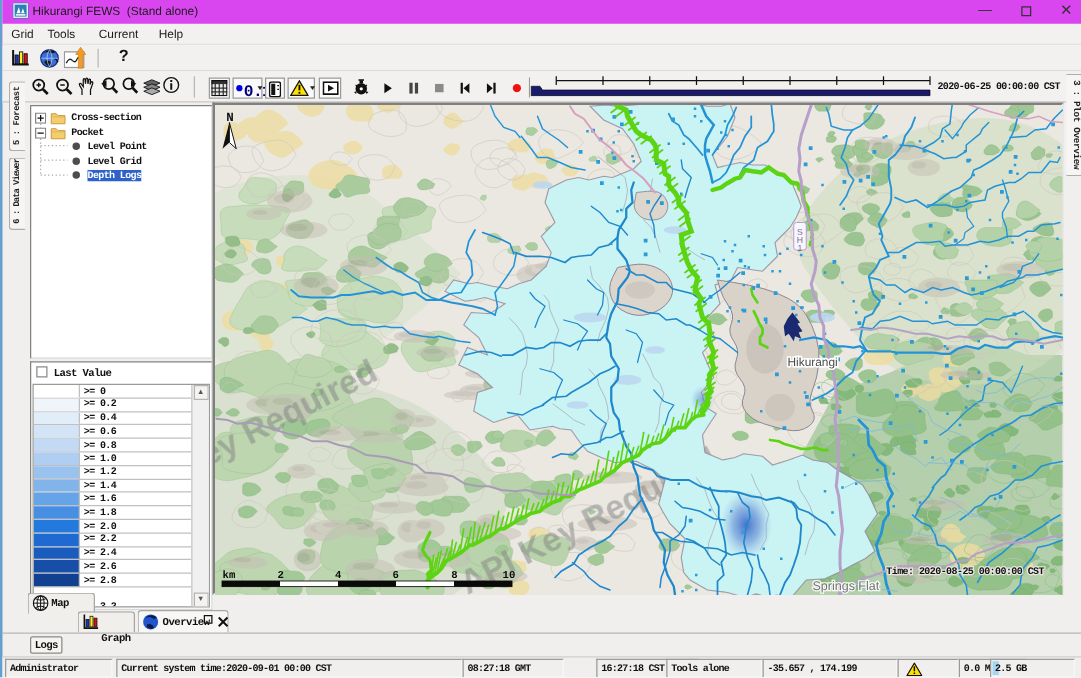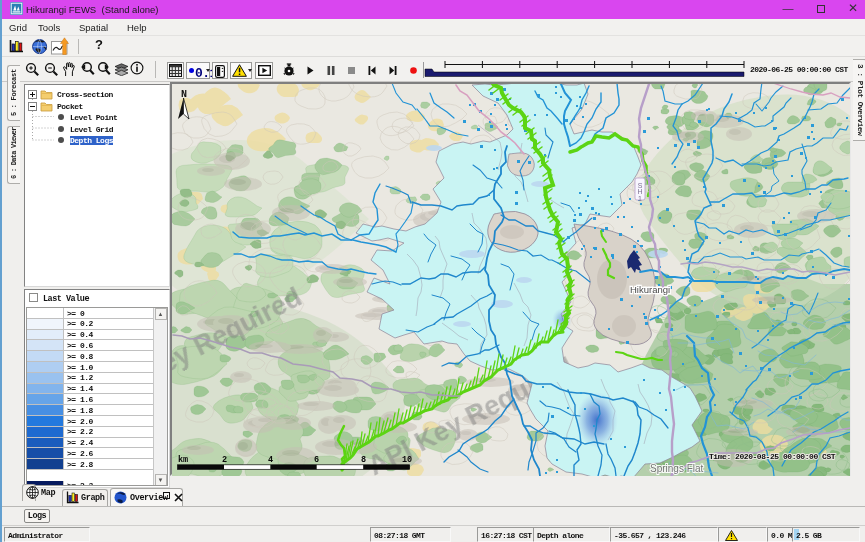--- a/index.html
+++ b/index.html
@@ -63,21 +63,21 @@
   <div class="winbtn" style="left:771px">—</div>
   <div class="winbtn" style="left:804px">
         <span style="position:absolute;left:11px;top:5px;width:8px;height:8px;border:1.3px solid #333"></span>
       </div>
   <div class="winbtn" style="left:836px;font-size:12px">✕</div>
 </div>
 
 <div id="menu" class="abs">
  <span style="left:7px">Grid</span>
       <span style="left:36px">Tools</span>
-      <span style="left:77px">Spatial</span>
+      <span style="left:77px">Current</span>
       <span style="left:125px">Help</span>
 </div>
 
 <div id="tb1" class="abs">
   <svg class="abs" style="left:7px;top:3px" width="15" height="15" viewBox="0 0 15 15">
         <path d="M1.5,1 V12.5 H14" stroke="#111" stroke-width="1.6" fill="none"></path>
         <rect x="3" y="5" width="2.6" height="7" fill="#2233bb" stroke="#111" stroke-width="0.7"></rect>
         <rect x="6.6" y="2.5" width="2.6" height="9.5" fill="#ffee22" stroke="#111" stroke-width="0.7"></rect>
         <rect x="10.2" y="4" width="2.6" height="8" fill="#dd1111" stroke="#111" stroke-width="0.7"></rect>
       </svg>
@@ -1600,67 +1600,70 @@
             <text x="96" y="378">4</text>
             <text x="142" y="378">6</text>
             <text x="189" y="378">8</text>
             <text x="230" y="378">10</text>
           </g>
         </g>
         <text x="537" y="375" font-family="Liberation Mono,monospace" font-weight="bold" font-size="8" fill="#111" stroke="#e8e6df" stroke-width="2" paint-order="stroke" letter-spacing="-0.45">Time: 2020-08-25 00:00:00 CST</text>
       </svg>
     </div>
 
-<div class="btab" style="left:20px;top:484px;width:14px">
+<div class="btab" style="left:20px;top:474px;width:54px">
   <svg class="ic" width="13" height="13" viewBox="0 0 13 13">
         <circle cx="6.5" cy="6.5" r="5.8" fill="#fff" stroke="#111" stroke-width="1"></circle>
         <path d="M6.5,0.7 V12.3 M0.7,6.5 H12.3 M2.2,2.8 Q6.5,5.4 10.8,2.8 M2.2,10.2 Q6.5,7.6 10.8,10.2" stroke="#111" stroke-width="0.8" fill="none"></path>
         <ellipse cx="6.5" cy="6.5" rx="2.8" ry="5.8" fill="none" stroke="#111" stroke-width="0.8"></ellipse>
       </svg>
   <span class="abs" style="left:18px;top:3px">Map</span>
 </div>
 <div class="btab" style="left:60px;top:489px;width:46px">
   <svg class="ic" width="13" height="13" viewBox="0 0 13 13">
         <path d="M1.5,0.5 V11.5 H12.5" stroke="#111" stroke-width="1.3" fill="none"></path>
         <rect x="2.8" y="4.5" width="2.4" height="6" fill="#2233bb" stroke="#111" stroke-width="0.6"></rect>
         <rect x="6" y="2" width="2.4" height="8.5" fill="#ffee22" stroke="#111" stroke-width="0.6"></rect>
         <rect x="9.2" y="3.5" width="2.4" height="7" fill="#dd1111" stroke="#111" stroke-width="0.6"></rect>
       </svg>
-  <span class="abs" style="left:18px;top:3px">Graph</span>
+  <span class="abs" style="left:18px;top:16px">Graph</span>
 </div>
 <div class="btab" style="left:108px;top:488px;width:73px;height:18px;background:#f8f7f5">
   <svg class="ic" style="top:2px" width="13" height="13" viewBox="0 0 13 13">
         <circle cx="6.5" cy="6.5" r="6" fill="#2255cc"></circle>
         <path d="M2,4 Q5,1.5 8,3.5 Q10.5,4.5 11.5,3 Q9,0.8 6,1.2 Q3.5,1.8 2,4 Z" fill="#0a1a44"></path>
         <path d="M3.5,8.5 Q6.5,7.5 8.5,9.5 Q9.5,11 7.5,12.2 Q5,11.8 3.5,10.5 Z" fill="#0a1a44"></path>
       </svg>
   <span class="abs" style="left:19px;top:4px">Overview</span>
   <span class="abs" style="left:52px;top:3px;width:7px;height:7px;border:1.4px solid #111"></span>
   <svg class="abs" style="left:63px;top:4px" width="9" height="9" viewBox="0 0 9 9">
         <path d="M1,1 L8,8 M8,1 L1,8" stroke="#111" stroke-width="1.6"></path>
       </svg>
 </div>
 <div class="abs" style="left:0px;top:506px;width:865px;height:1px;background:#b9b8b6"></div>
 <div id="logsbtn" class="abs">Logs</div>
 
 <div id="status" class="abs">
   <div class="scell" style="left:2px;width:86px">
         <span class="mono">Administrator</span>
+      </div>
+  <div class="scell" style="left:91px;width:277px">
+        <span class="mono">Current system time:2020-09-01 00:00 CST</span>
       </div>
   <div class="scell" style="left:368px;width:81px">
         <span class="mono">08:27:18 GMT</span>
       </div>
   <div class="scell" style="left:475px;width:82px">
         <span class="mono">16:27:18 CST</span>
       </div>
   <div class="scell" style="left:531px;width:77px">
-        <span class="mono">Depth alone</span>
+        <span class="mono">Tools alone</span>
       </div>
   <div class="scell" style="left:608px;width:108px">
-        <span class="mono">-35.657 , 123.246</span>
+        <span class="mono">-35.657 , 174.199</span>
       </div>
   <div class="scell" style="left:716px;width:49px">
     <svg class="abs" style="left:6px;top:2px" width="13" height="11" viewBox="0 0 13 11">
           <path d="M6.5,0.5 L12.5,10.5 H0.5 Z" fill="#ffe000" stroke="#111" stroke-width="0.9"></path>
           <rect x="5.9" y="3" width="1.2" height="4" fill="#111"></rect>
           <rect x="5.9" y="8" width="1.2" height="1.2" fill="#111"></rect>
         </svg>
   </div>
   <div class="scell" style="left:765px;width:54px">
         <span class="mono">0.0 MB/s</span>

